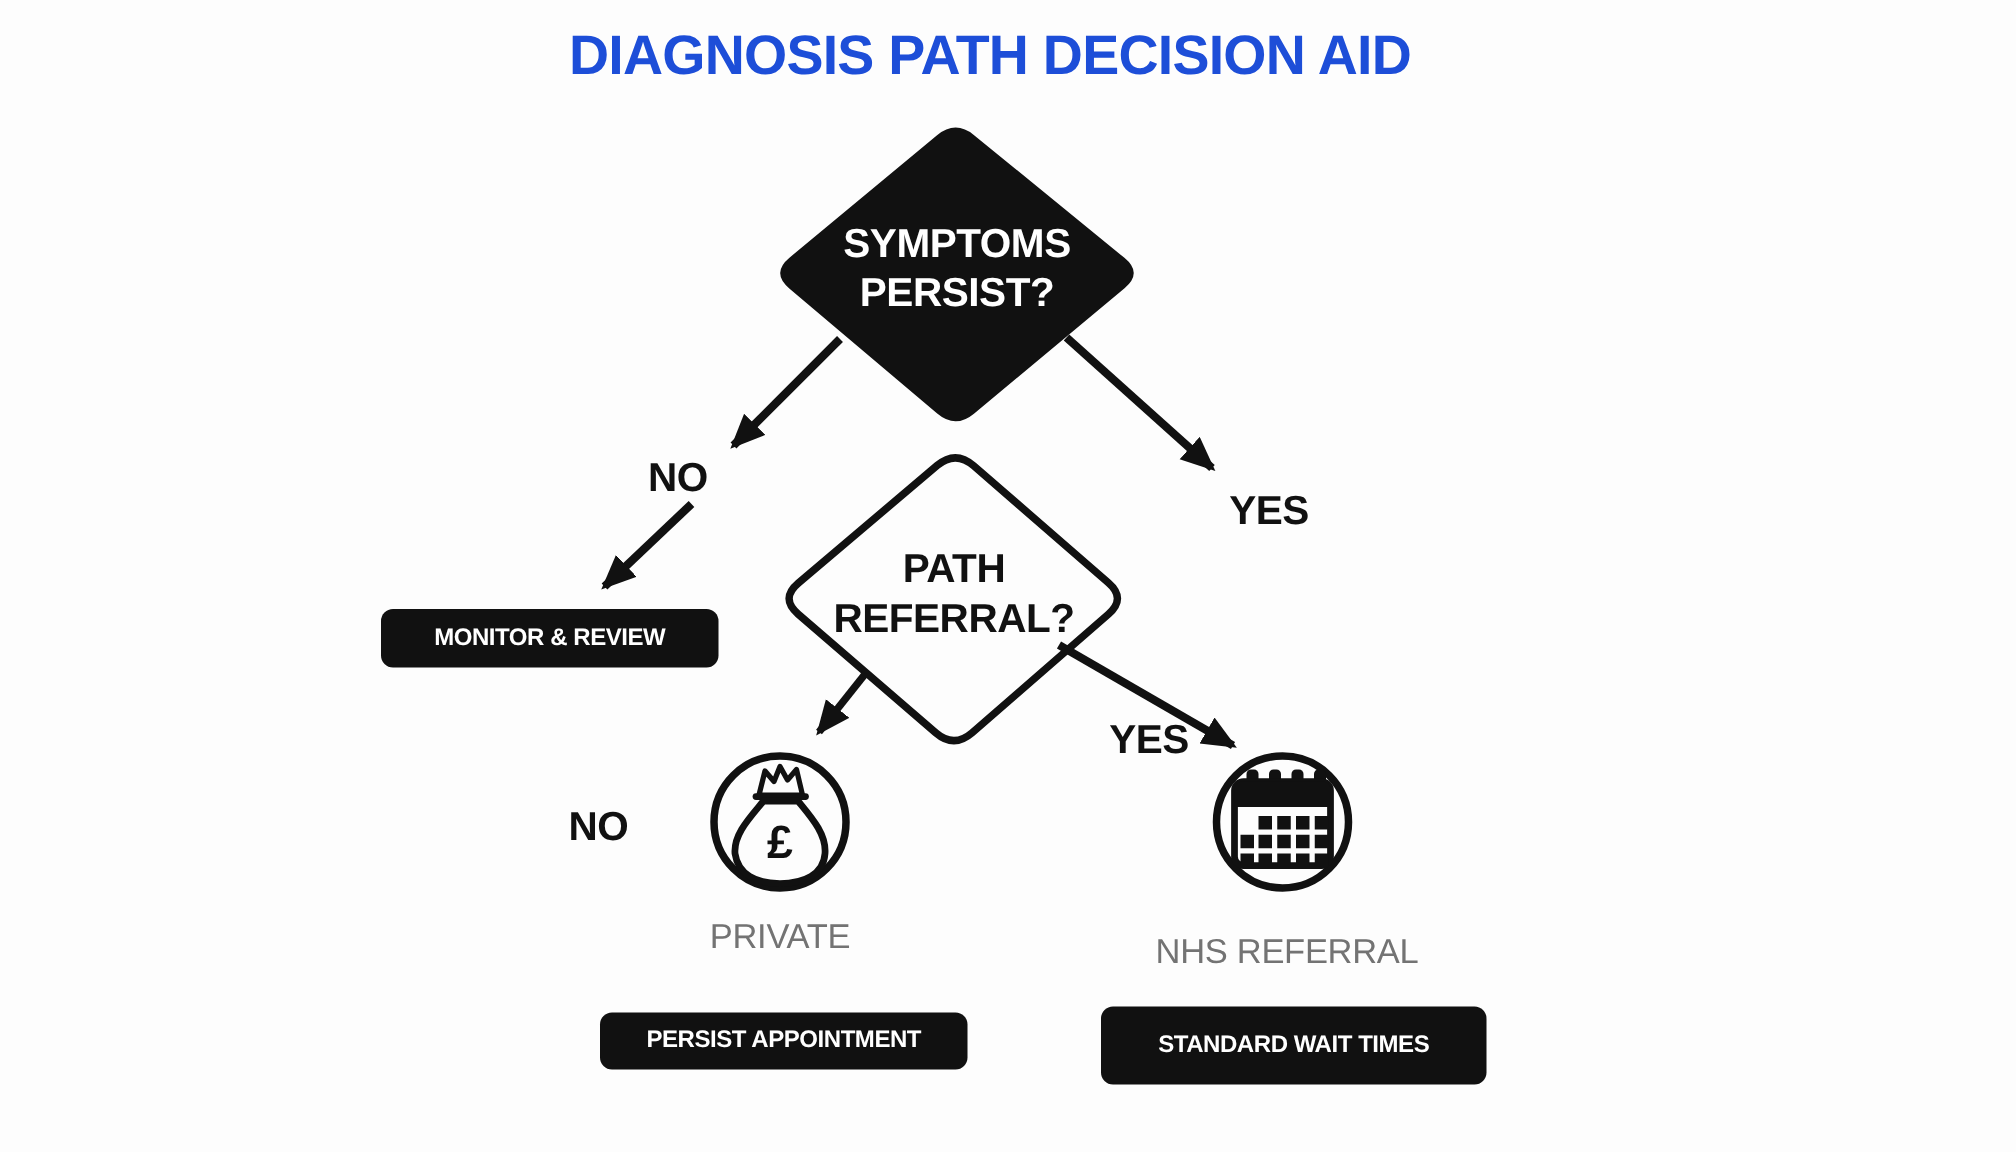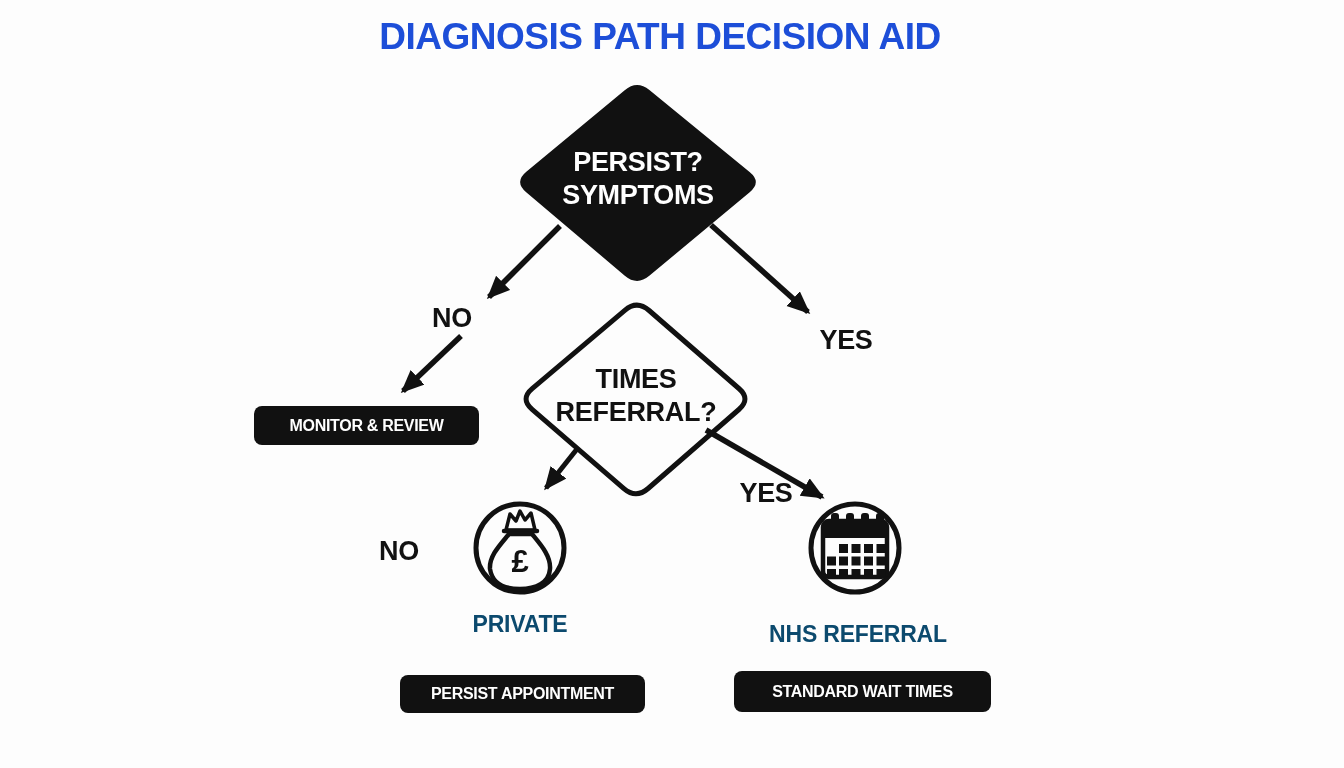--- a/index.html
+++ b/index.html
@@ -16,40 +16,40 @@
     text-align:center;color:#1d4ed8;
   }
   .diamond-label{
     font-size:27px;font-weight:700;line-height:33px;
     letter-spacing:-0.3px;text-align:center;
   }
   .edge-label{
     font-size:27px;font-weight:700;letter-spacing:-0.3px;text-align:center;
   }
   .node-label{
-    font-size:23px;font-weight:700;line-height:27px;
-    letter-spacing:-0.2px;text-align:center;color:#0c4a6e;
+    font-size:23px;font-weight:400;line-height:27px;
+    letter-spacing:-0.2px;text-align:center;color:#737373;
   }
   .badge{
     background:#111111;color:#ffffff;border-radius:8px;
     display:flex;align-items:center;justify-content:center;
     font-size:16px;font-weight:700;letter-spacing:-0.3px;
     white-space:nowrap;
   }
   #symptoms-label{left:518px;top:146px;width:240px;color:#ffffff;}
   #referral-label{left:516px;top:363px;width:240px;color:#111111;}
   #label-no-1{left:410px;top:303px;width:84px;}
   #label-yes-1{left:796px;top:325px;width:100px;}
   #label-yes-2{left:716px;top:478px;width:100px;}
   #label-no-2{left:357px;top:536px;width:84px;}
   #monitor-badge{left:254px;top:406px;width:225px;height:39px;}
   #private-label{left:390px;top:611px;width:260px;}
   #faster-badge{left:400px;top:675px;width:245px;height:38px;}
   #nhs-label{left:728px;top:621px;width:260px;}
-  #standard-badge{left:734px;top:671px;width:257px;height:41px;}
+  #standard-badge{left:734px;top:671px;width:257px;height:52px;}
   #pound-symbol{
     left:495px;top:545px;width:50px;text-align:center;
     font-size:31px;font-weight:700;line-height:34px;color:#111;
   }
   svg{position:absolute;left:0;top:0;}
   .line-block span{display:block;}
 </style>
 </head>
 <body>
 
@@ -104,32 +104,32 @@
     <rect x="839" y="569" width="9" height="9" fill="#111111"></rect>
     <rect x="851.5" y="569" width="9" height="9" fill="#111111"></rect>
     <rect x="864" y="569" width="9" height="9" fill="#111111"></rect>
     <rect x="876.5" y="569" width="9" height="9" fill="#111111"></rect>
   </g>
 </svg>
 
 <div id="title" class="abs">DIAGNOSIS PATH DECISION AID</div>
 
 <div id="symptoms-label" class="abs diamond-label line-block">
+  <span>SYMPTOMS</span>
   <span>PERSIST?</span>
-  <span>SYMPTOMS</span>
 </div>
 
 <div id="label-no-1" class="abs edge-label">NO</div>
 
 <div id="label-yes-1" class="abs edge-label">YES</div>
 
 <div id="monitor-badge" class="abs badge">MONITOR &amp; REVIEW</div>
 
 <div id="referral-label" class="abs diamond-label line-block">
-  <span>TIMES</span>
+  <span>PATH</span>
   <span>REFERRAL?</span>
 </div>
 
 <div id="label-no-2" class="abs edge-label">NO</div>
 
 <div id="label-yes-2" class="abs edge-label">YES</div>
 
 <div id="pound-symbol" class="abs">£</div>
 
 <div id="private-label" class="abs node-label line-block">

